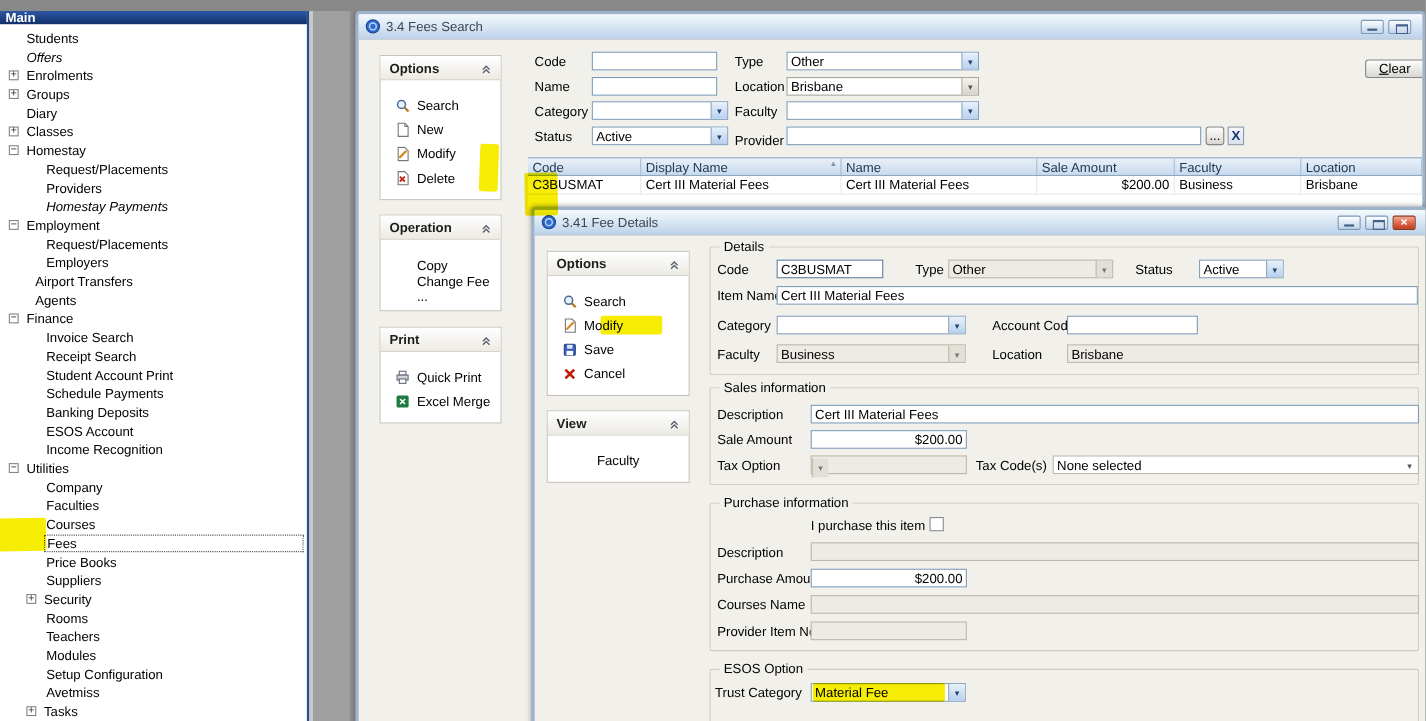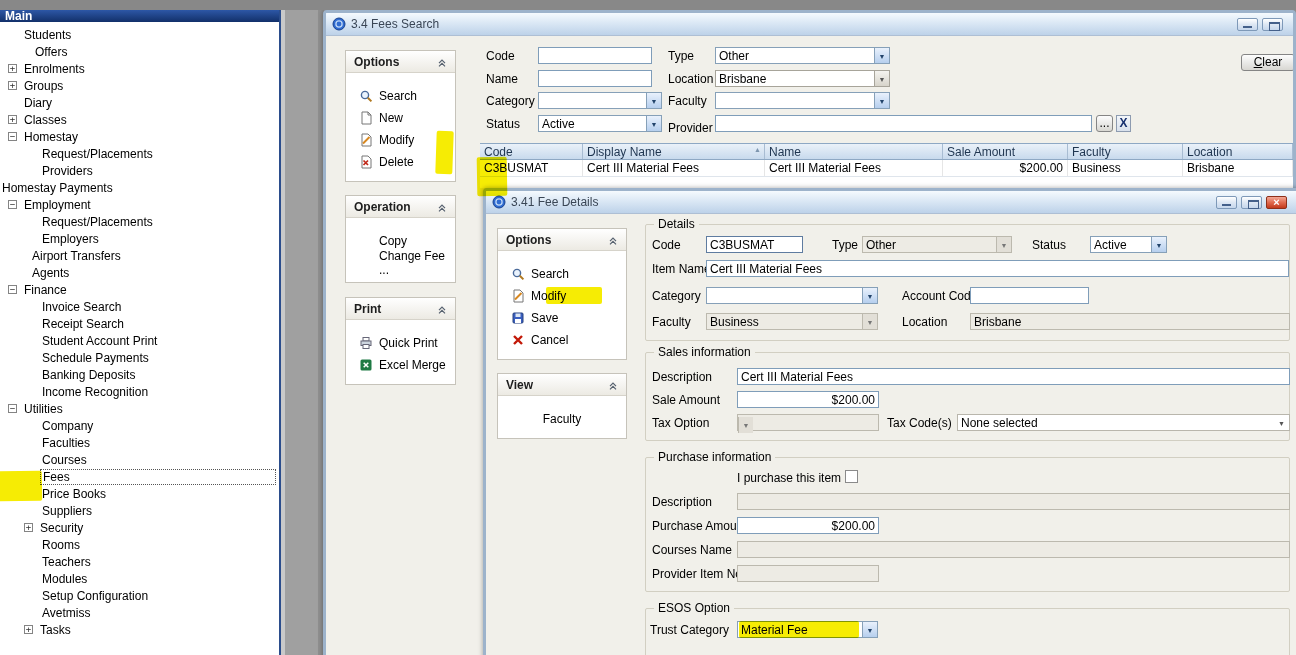--- a/index.html
+++ b/index.html
@@ -89,21 +89,21 @@
 <div id="root">
 
   <div class="strip"></div>
 
   <div class="sidebar">
     <div class="sb-header">Main</div>
     <div class="tree">
         <div class="tree-row" style="padding-left: 22px;">
           <span class="tree-label">Students</span>
         </div>
-        <div class="tree-row" style="padding-left: 33px;">
+        <div class="tree-row" style="padding-left: 22px; font-style: italic;">
           <span class="tree-label">Offers</span>
         </div>
         <div class="tree-row" style="padding-left: 8px;">
           <span class="toggle">+</span>
           <span class="tree-label">Enrolments</span>
         </div>
         <div class="tree-row" style="padding-left: 8px;">
           <span class="toggle">+</span>
           <span class="tree-label">Groups</span>
         </div>
@@ -117,21 +117,21 @@
         <div class="tree-row" style="padding-left: 8px;">
           <span class="toggle">−</span>
           <span class="tree-label">Homestay</span>
         </div>
         <div class="tree-row" style="padding-left: 40px;">
           <span class="tree-label">Request/Placements</span>
         </div>
         <div class="tree-row" style="padding-left: 40px;">
           <span class="tree-label">Providers</span>
         </div>
-        <div class="tree-row" style="">
+        <div class="tree-row" style="padding-left: 40px; font-style: italic;">
           <span class="tree-label">Homestay Payments</span>
         </div>
         <div class="tree-row" style="padding-left: 8px;">
           <span class="toggle">−</span>
           <span class="tree-label">Employment</span>
         </div>
         <div class="tree-row" style="padding-left: 40px;">
           <span class="tree-label">Request/Placements</span>
         </div>
         <div class="tree-row" style="padding-left: 40px;">
@@ -154,20 +154,23 @@
           <span class="tree-label">Receipt Search</span>
         </div>
         <div class="tree-row" style="padding-left: 40px;">
           <span class="tree-label">Student Account Print</span>
         </div>
         <div class="tree-row" style="padding-left: 40px;">
           <span class="tree-label">Schedule Payments</span>
         </div>
         <div class="tree-row" style="padding-left: 40px;">
           <span class="tree-label">Banking Deposits</span>
+        </div>
+        <div class="tree-row" style="padding-left: 40px;">
+          <span class="tree-label">ESOS Account</span>
         </div>
         <div class="tree-row" style="padding-left: 40px;">
           <span class="tree-label">Income Recognition</span>
         </div>
         <div class="tree-row" style="padding-left: 8px;">
           <span class="toggle">−</span>
           <span class="tree-label">Utilities</span>
         </div>
         <div class="tree-row" style="padding-left: 40px;">
           <span class="tree-label">Company</span>

